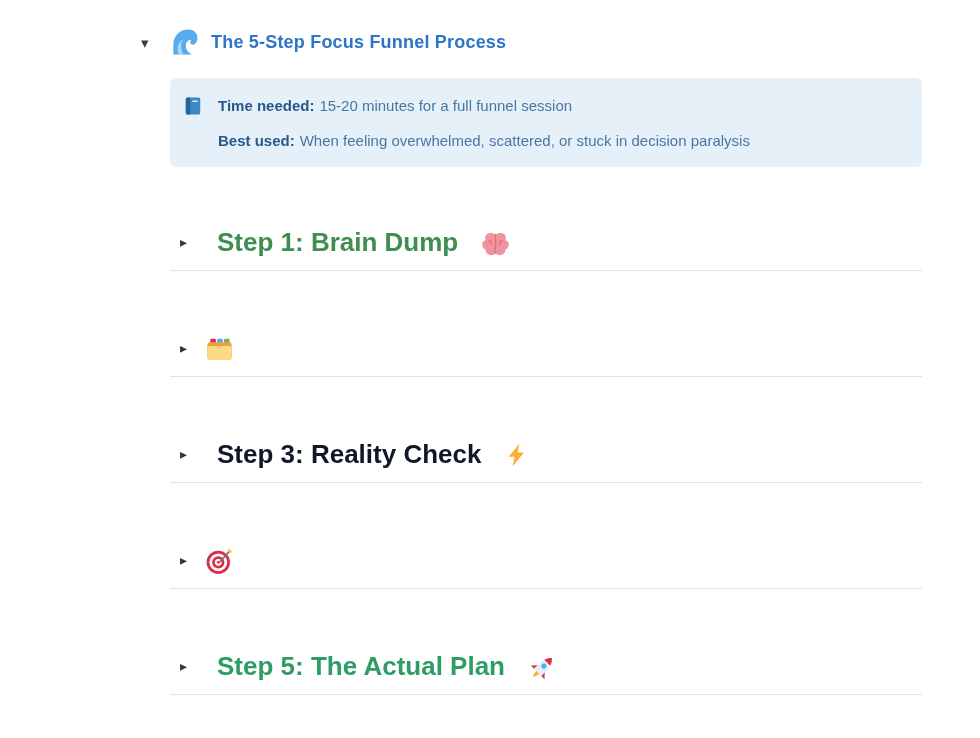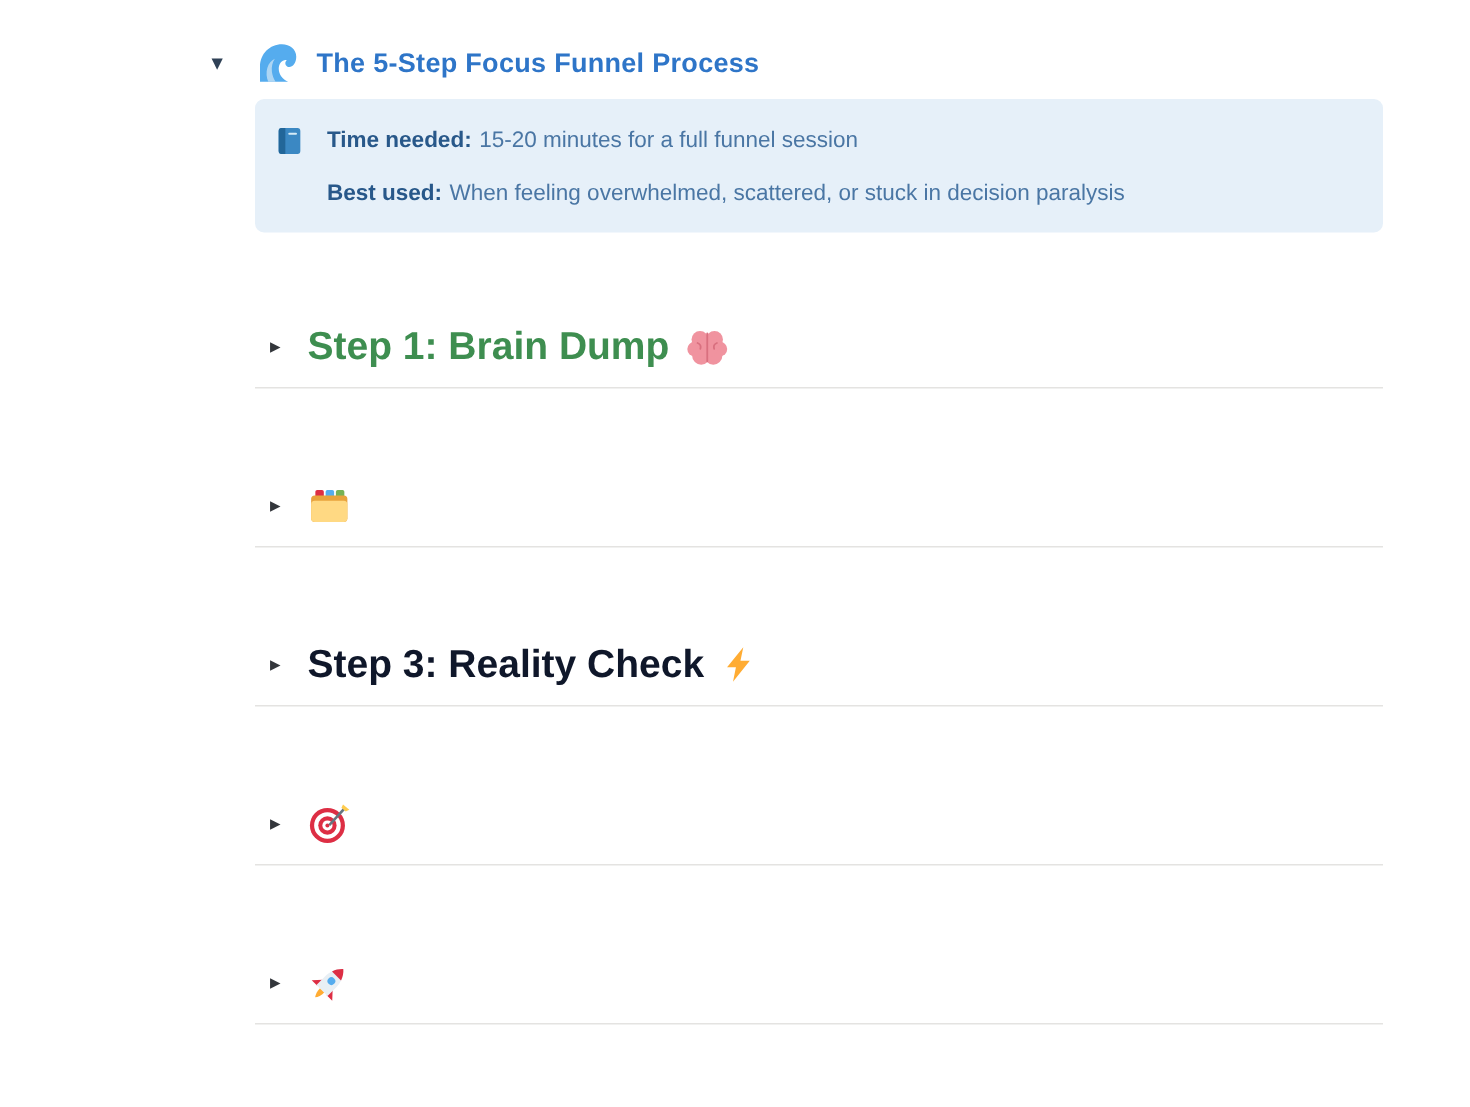--- a/index.html
+++ b/index.html
@@ -46,21 +46,21 @@
     font-size: 18px;
     font-weight: 700;
     margin: 0;
     letter-spacing: .2px;
     white-space: nowrap;
   }
   
   .callout {
     display: flex;
     align-items: flex-start;
-    margin-top: 4px;
+    margin-top: 16px;
     border-radius: 6px;
     padding: 17px 16px 16px 13px;
   }
   .callout-icon { margin-right: 15px; margin-top: 1px; }
   .callout-body { flex: 1 1 auto; }
   .callout-line {
     font-size: 15px;
     line-height: 21px;
     margin-bottom: 14px;
   }
@@ -83,21 +83,21 @@
     position: absolute;
     left: 10px;
     top: 50%;
     transform: translateY(-50%);
     font-size: 14px;
     color: #33363b;
   }
   .step-title {
     font-size: 26px;
     font-weight: 700;
-    margin: 0;
+    margin: 12px;
     white-space: nowrap;
   }
   .step-icon { margin-top: 2px; }
   .divider {
     border-top: 1px solid #e4e3e1;
     margin-top: 9px;
     width: 100%;
     height: 0;
   }
 </style>
@@ -201,20 +201,21 @@
             <path fill="#ffcc4d" d="M29.4 1.6l5.2 4.5-3 1.3-3.5-3z"></path>
           </svg>
         </span>
       </div>
       <div class="divider"></div>
     </div>
 
     <div class="step">
       <div class="step-header">
         <span class="tri step-tri">▸</span>
+        <h2 class="step-title" style="color: rgb(45, 157, 100);">Step 5: The Actual Plan</h2>
         <span class="step-icon">
           <svg viewBox="0 0 36 36" width="29" height="29" aria-hidden="true">
             <g transform="rotate(45 18 18)">
               <path fill="#ffac33" d="M15.5 26c0 4 1 6.5 2.5 8.5 1.5-2 2.5-4.5 2.5-8.5z"></path>
               <path fill="#dd2e44" d="M12.5 19.5 6 26.5h6.5zM23.5 19.5l6.5 7h-6.5z"></path>
               <path fill="#e8eff4" d="M18 1.5c4 3.5 6.5 9 6.5 15v10h-13v-10c0-6 2.5-11.5 6.5-15z"></path>
               <path fill="#dd2e44" d="M18 1.5c2.3 2 4.1 4.8 5.3 8h-10.6c1.2-3.2 3-6 5.3-8z"></path>
               <circle cx="18" cy="15.5" r="3.2" fill="#55acee"></circle>
             </g>
           </svg>

